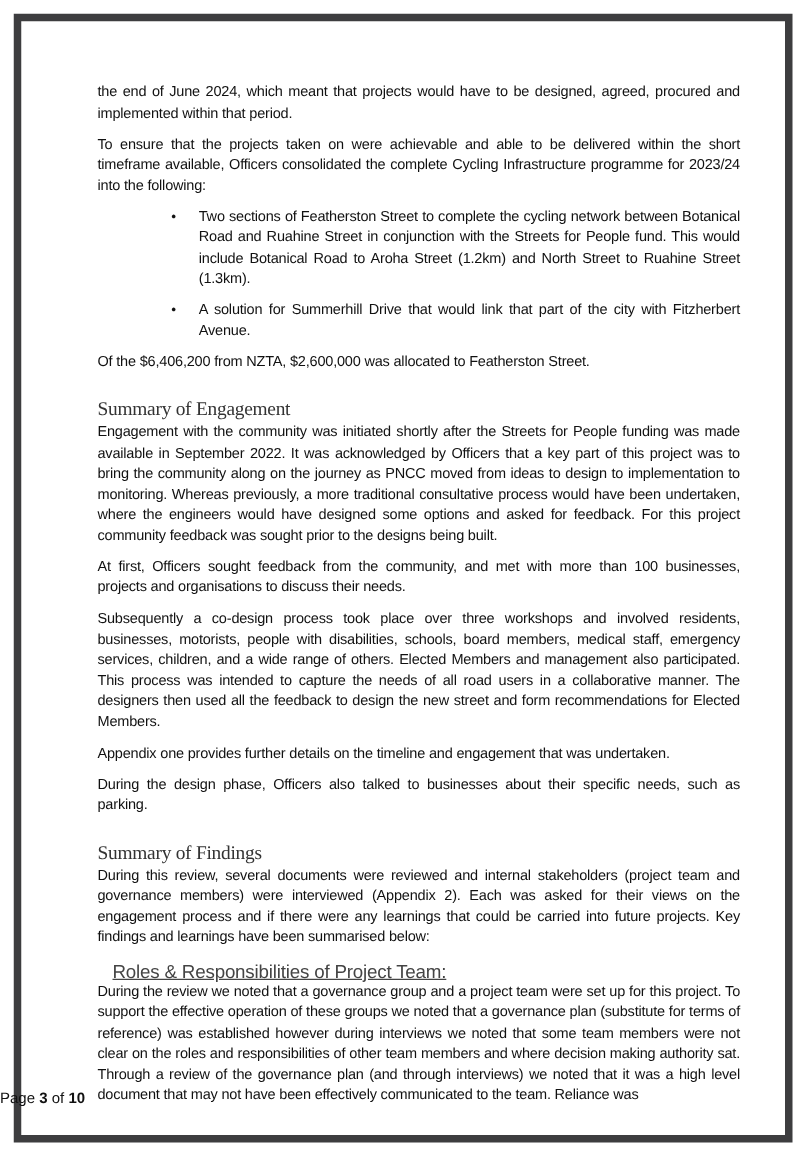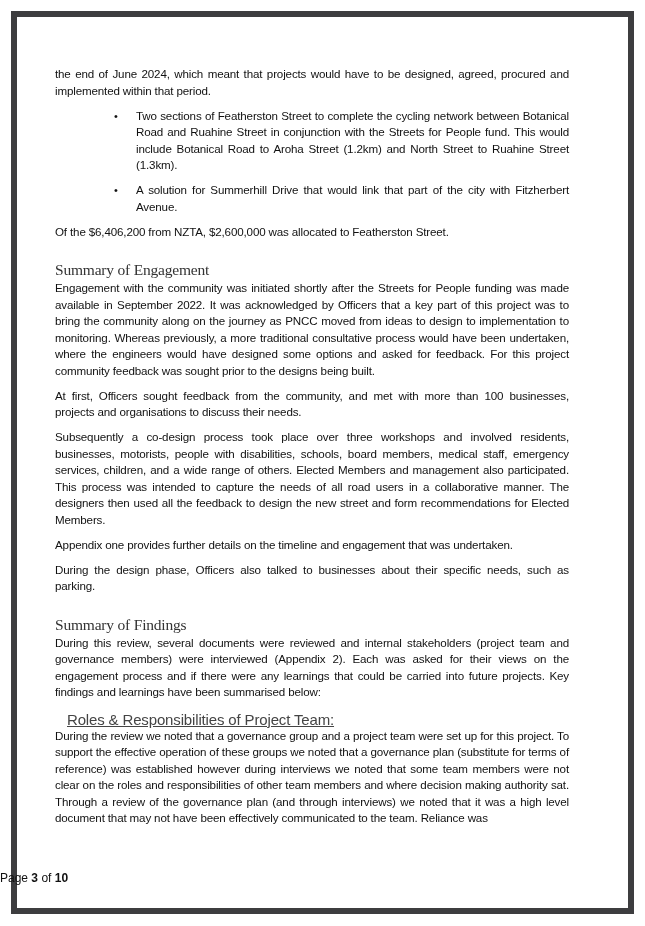--- a/index.html
+++ b/index.html
@@ -19,21 +19,21 @@
       position: absolute;
       left: 11px;
       top: 11px;
       width: 611px;
       height: 891px;
       border: 6px solid #3d3d3f;
       background: #ffffff;
     }
     .page {
       position: absolute;
-      left: 55px;
+      left: 78px;
       top: 66px;
       width: 514px;
       font-size: 11.6px;
       line-height: 16.5px;
       letter-spacing: -0.15px;
     }
     p {
       margin: 0 0 8.5px 0;
       text-align: justify;
     }
@@ -80,20 +80,21 @@
     }
     .footer b { font-weight: bold; }
   </style>
 </head>
 <body>
 
 <div class="frame"></div>
 
 <div class="page">
   <p>the end of June 2024, which meant that projects would have to be designed, agreed, procured and implemented within that period.</p>
+  <p>To ensure that the projects taken on were achievable and able to be delivered within the short timeframe available, Officers consolidated the complete Cycling Infrastructure programme for 2023/24 into the following:</p>
 
   <ul class="bullets">
     <li>
       <span class="bullet">•</span>
       <span>Two sections of Featherston Street to complete the cycling network between Botanical Road and Ruahine Street in conjunction with the Streets for People fund. This would include Botanical Road to Aroha Street (1.2km) and North Street to Ruahine Street (1.3km).</span>
     </li>
     <li>
       <span class="bullet">•</span>
       <span>A solution for Summerhill Drive that would link that part of the city with Fitzherbert Avenue.</span>
     </li>

